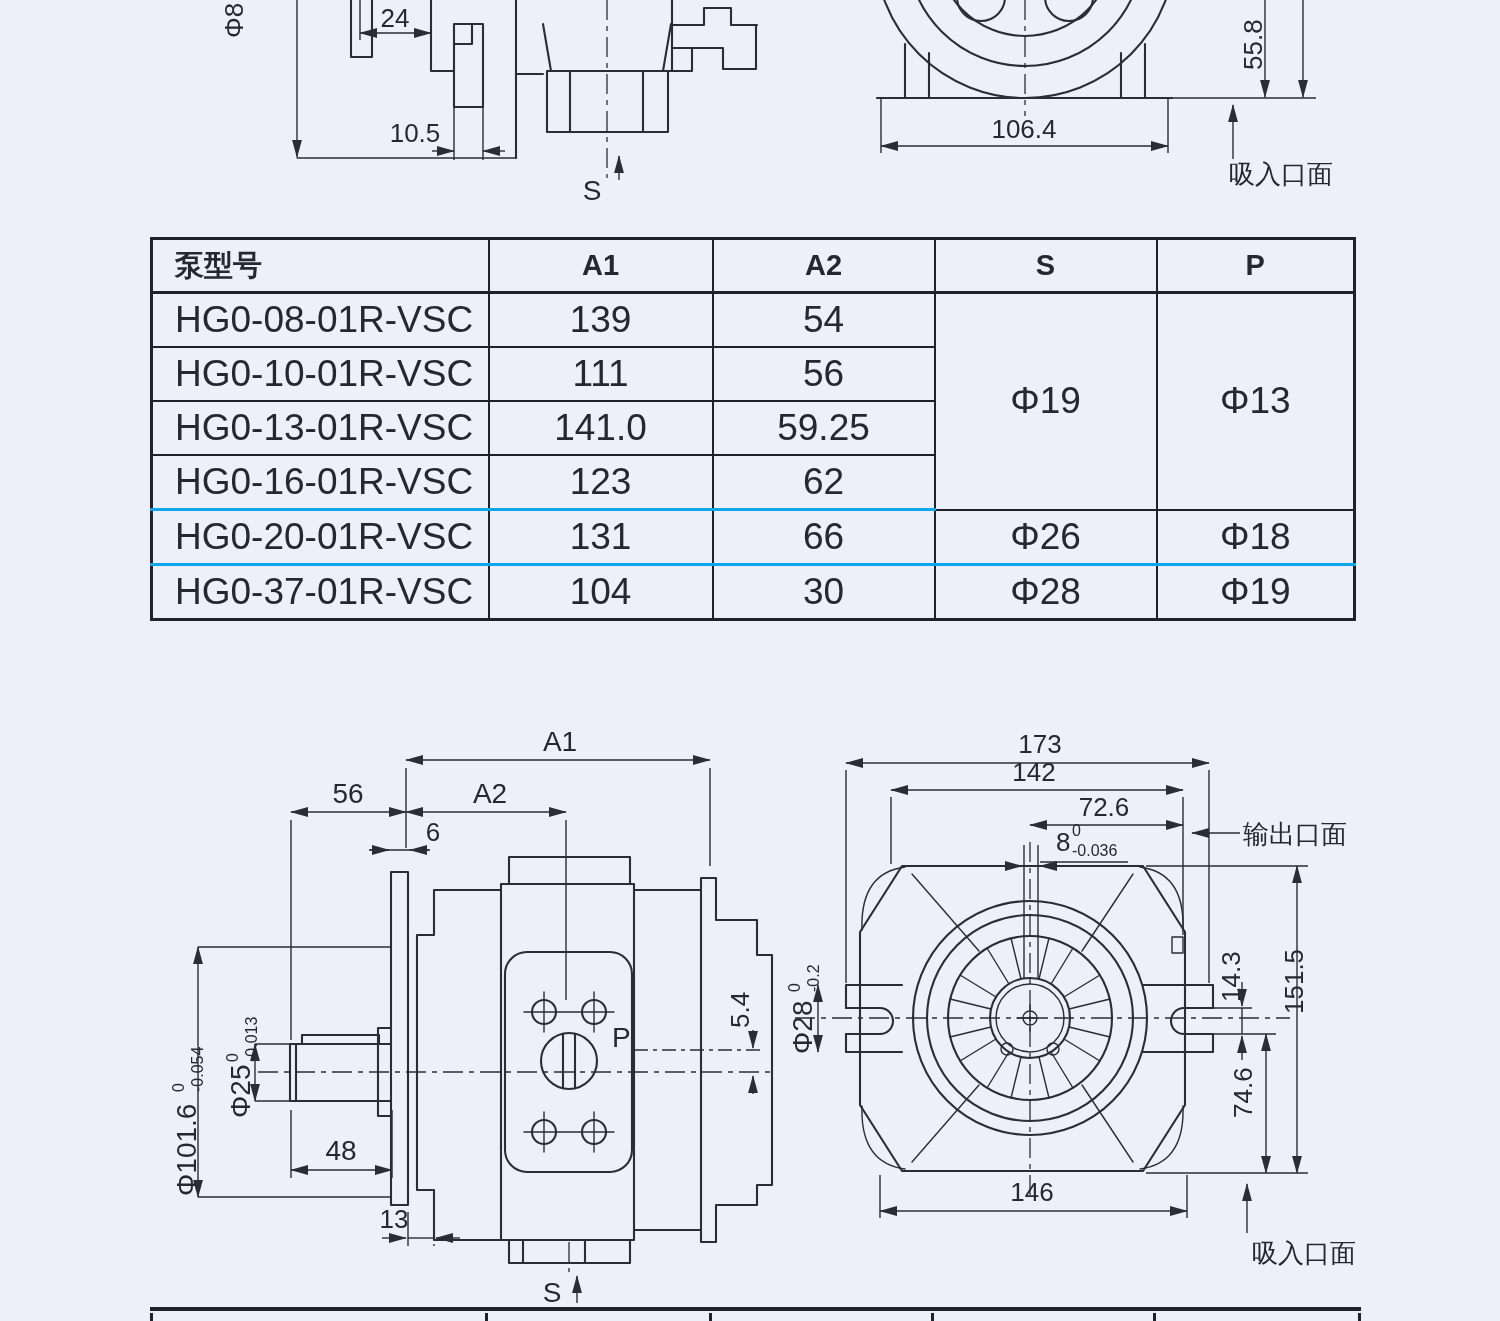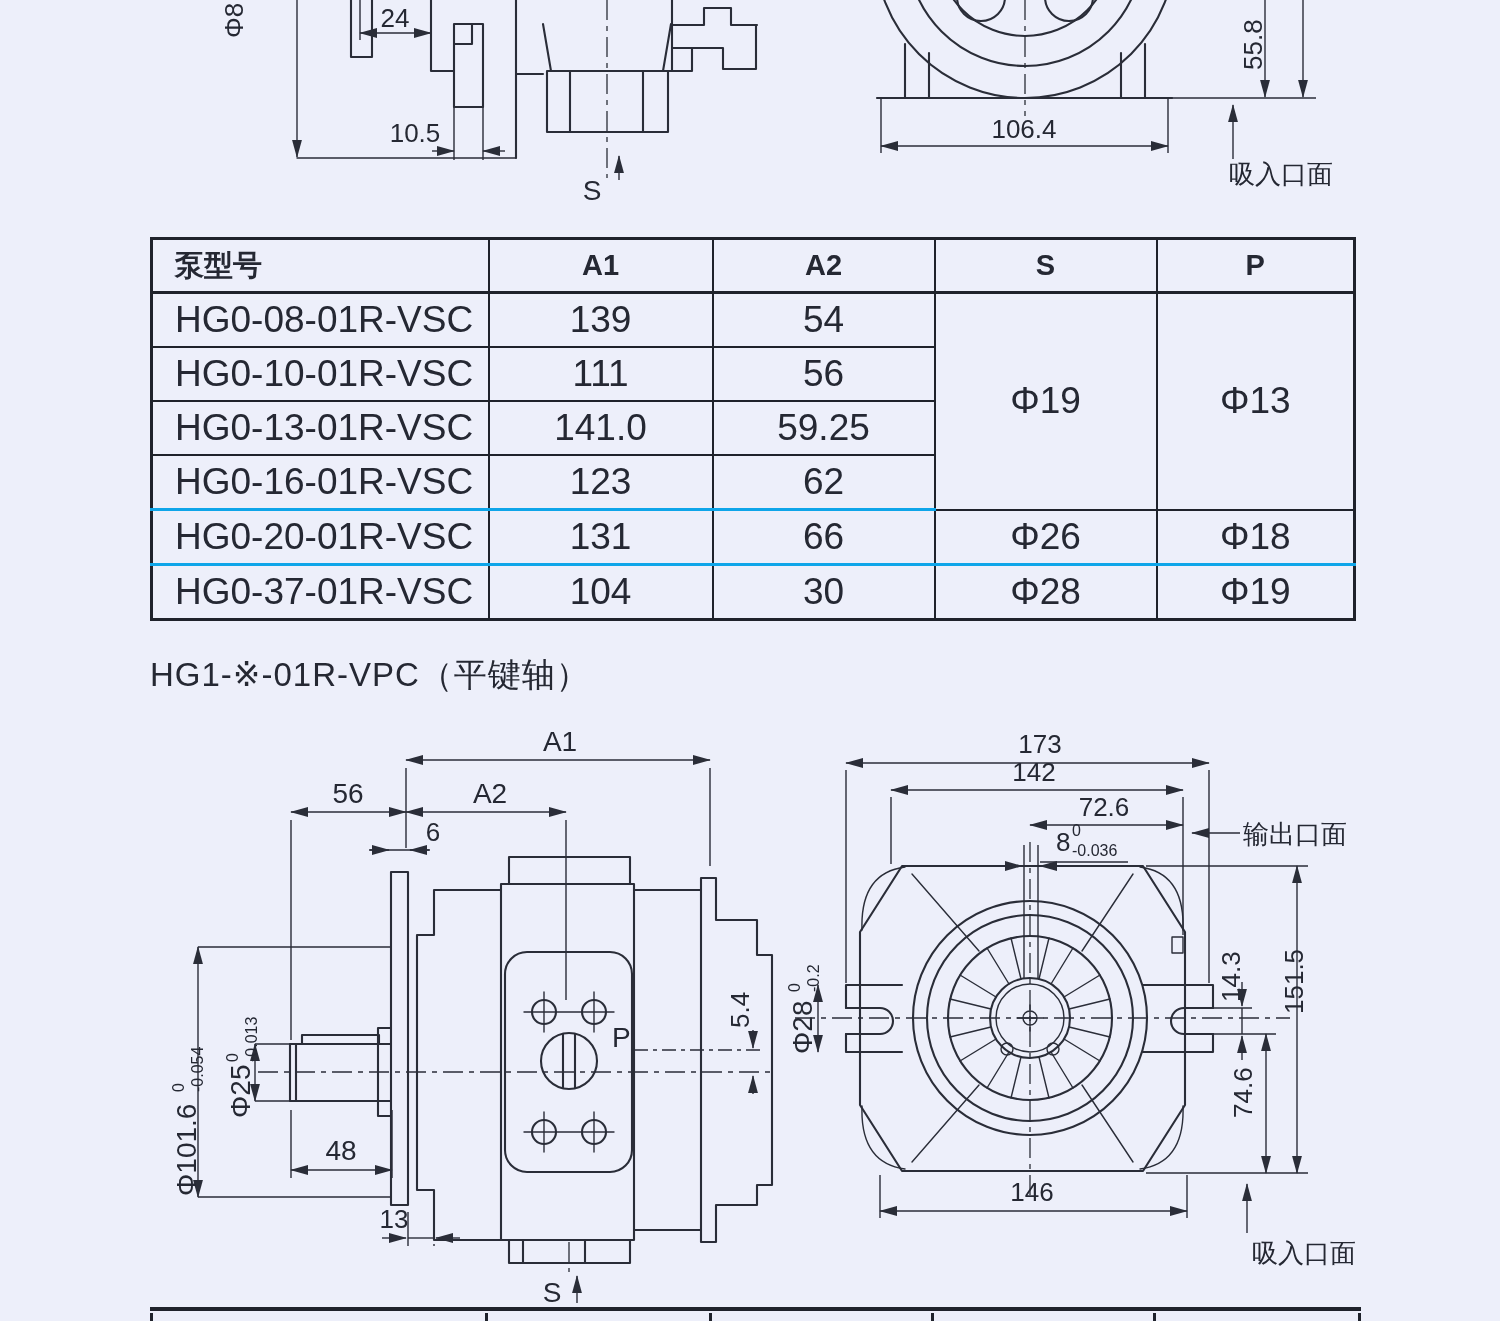--- a/index.html
+++ b/index.html
@@ -137,21 +137,20 @@
     <tr>
       <td class="model">HG0-37-01R-VSC</td>
       <td>104</td>
       <td>30</td>
       <td>Φ28</td>
       <td>Φ19</td>
     </tr>
   </tbody>
     </table>
 
-  <div id="section-title">HG1-※-01R-VPC（平键轴）</div>
 
   <svg style="top:718px" width="1500" height="590" viewBox="0 718 1500 590">
     <defs>
       <marker id="ar2" viewBox="0 0 12 8" refX="11.4" refY="4" markerWidth="13" markerHeight="9" orient="auto-start-reverse">
           <path d="M0,0.7 L12,4 L0,7.3 Z" fill="#2a2d38"></path>
         </marker>
     </defs>
 
     <g>
 

